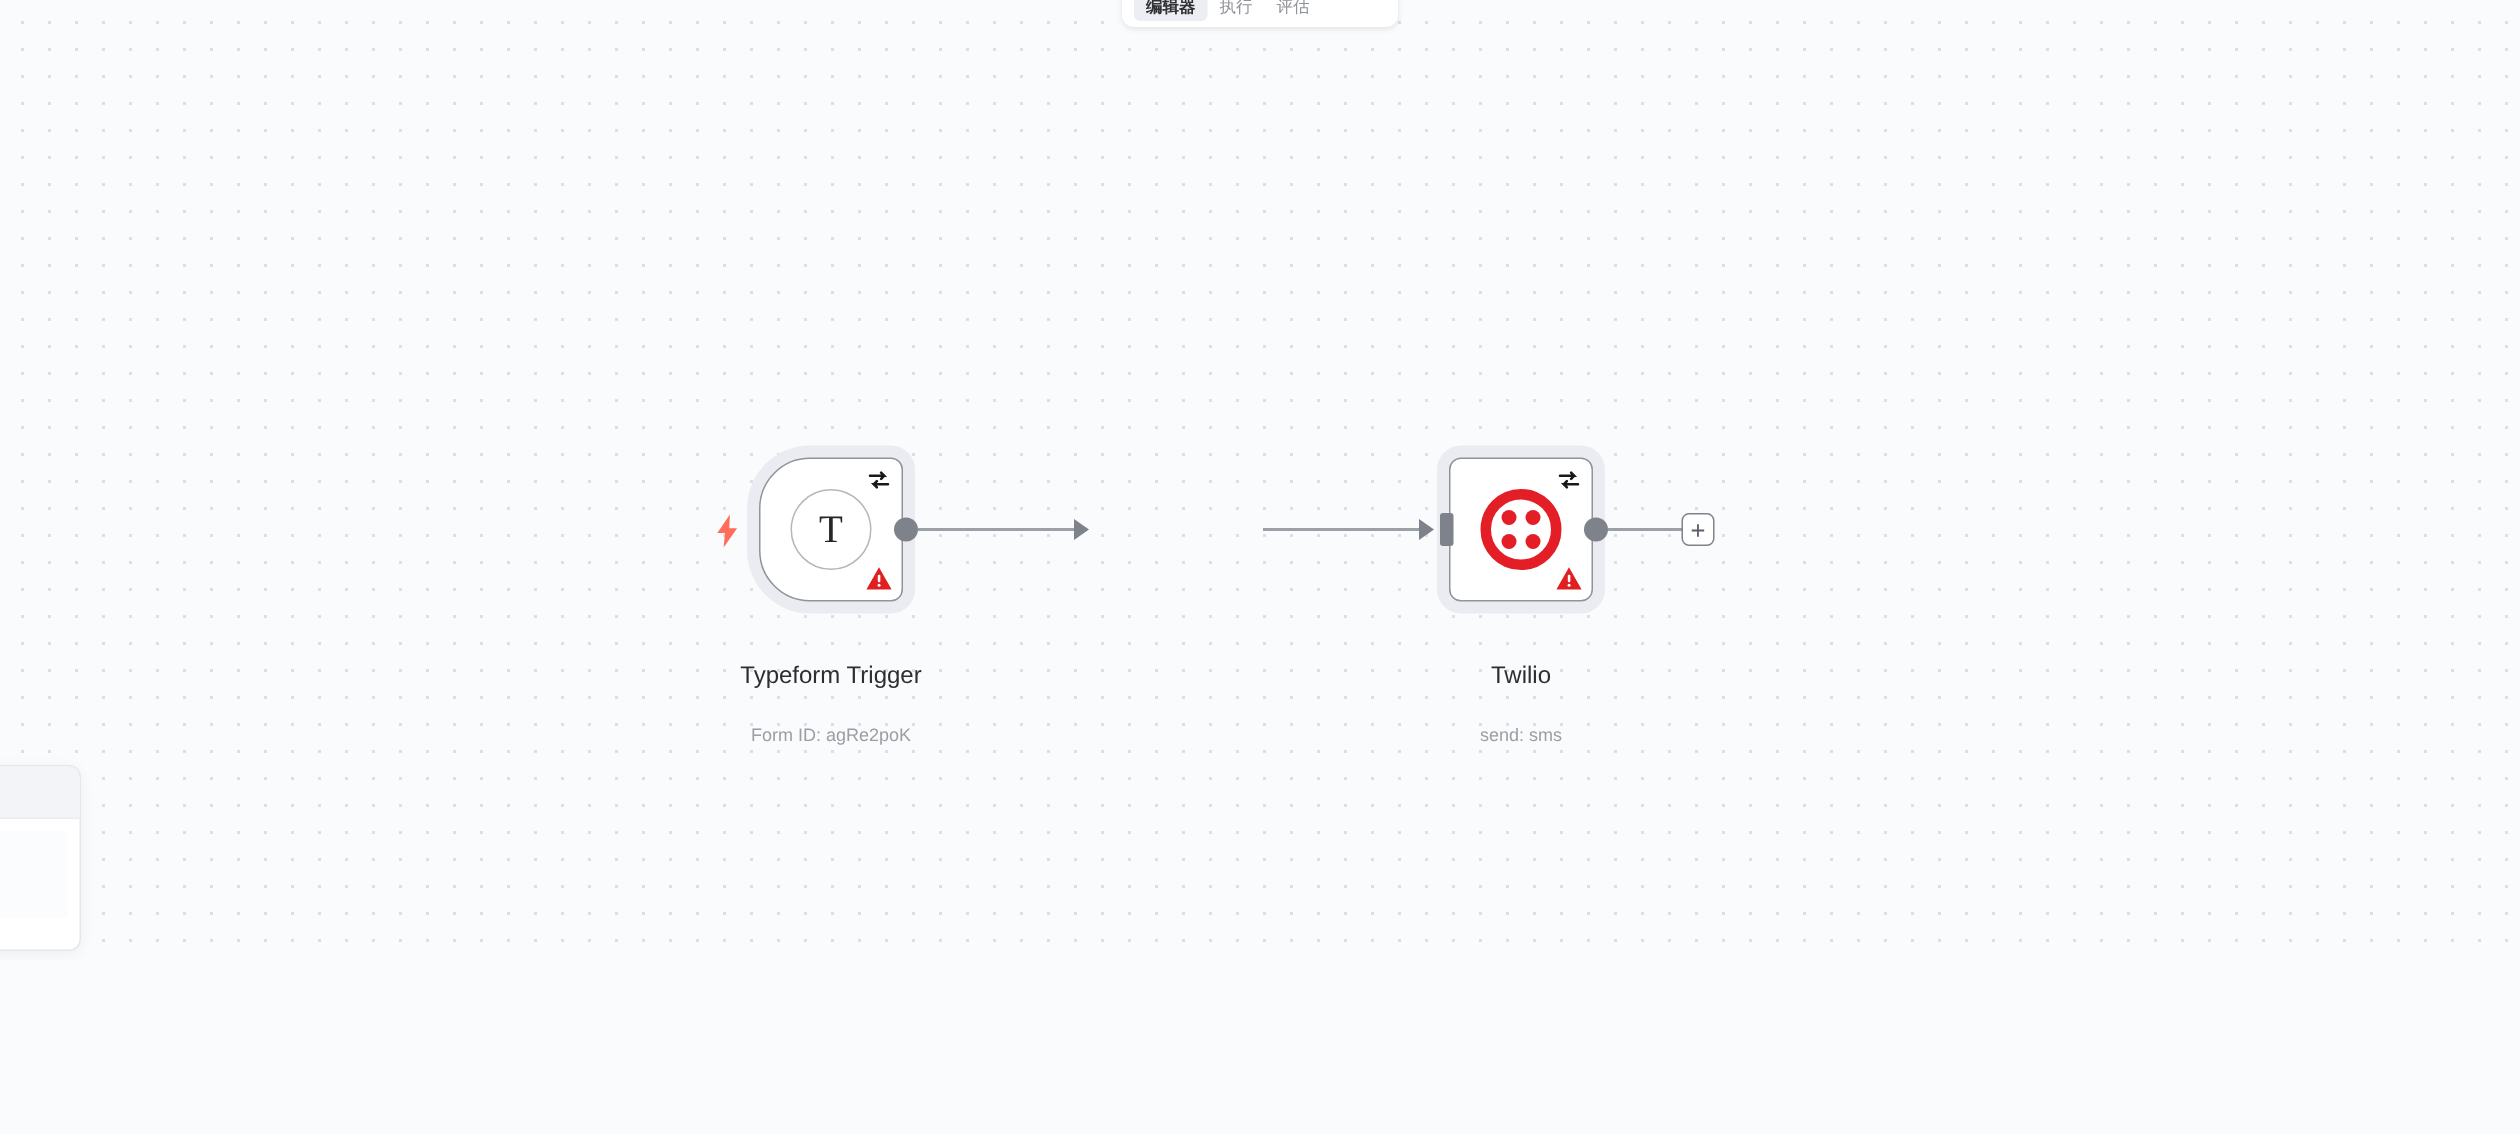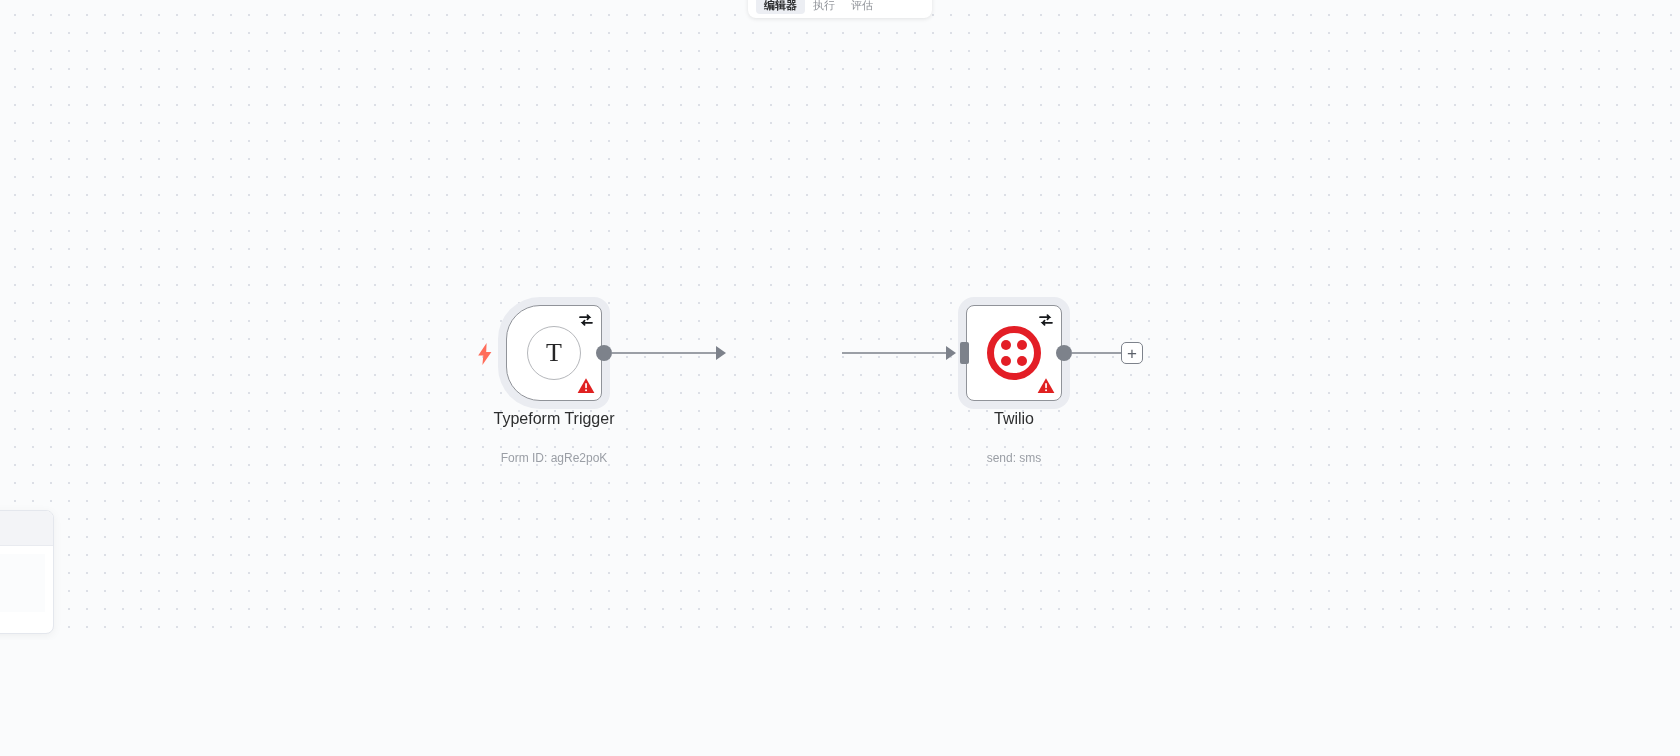--- a/index.html
+++ b/index.html
@@ -137,20 +137,21 @@
     top: 104px;
     left: 50%;
     transform: translateX(-50%);
     text-align: center;
     white-space: nowrap;
   }
   .node-title {
     font-size: 16px;
     color: #2d2e2f;
     line-height: 20px;
+    margin-top: 32px;
   }
   .node-subtitle {
     font-size: 12px;
     color: #9a9ea5;
     line-height: 18px;
     margin-top: 20px;
   }
 
   
   .bolt {

